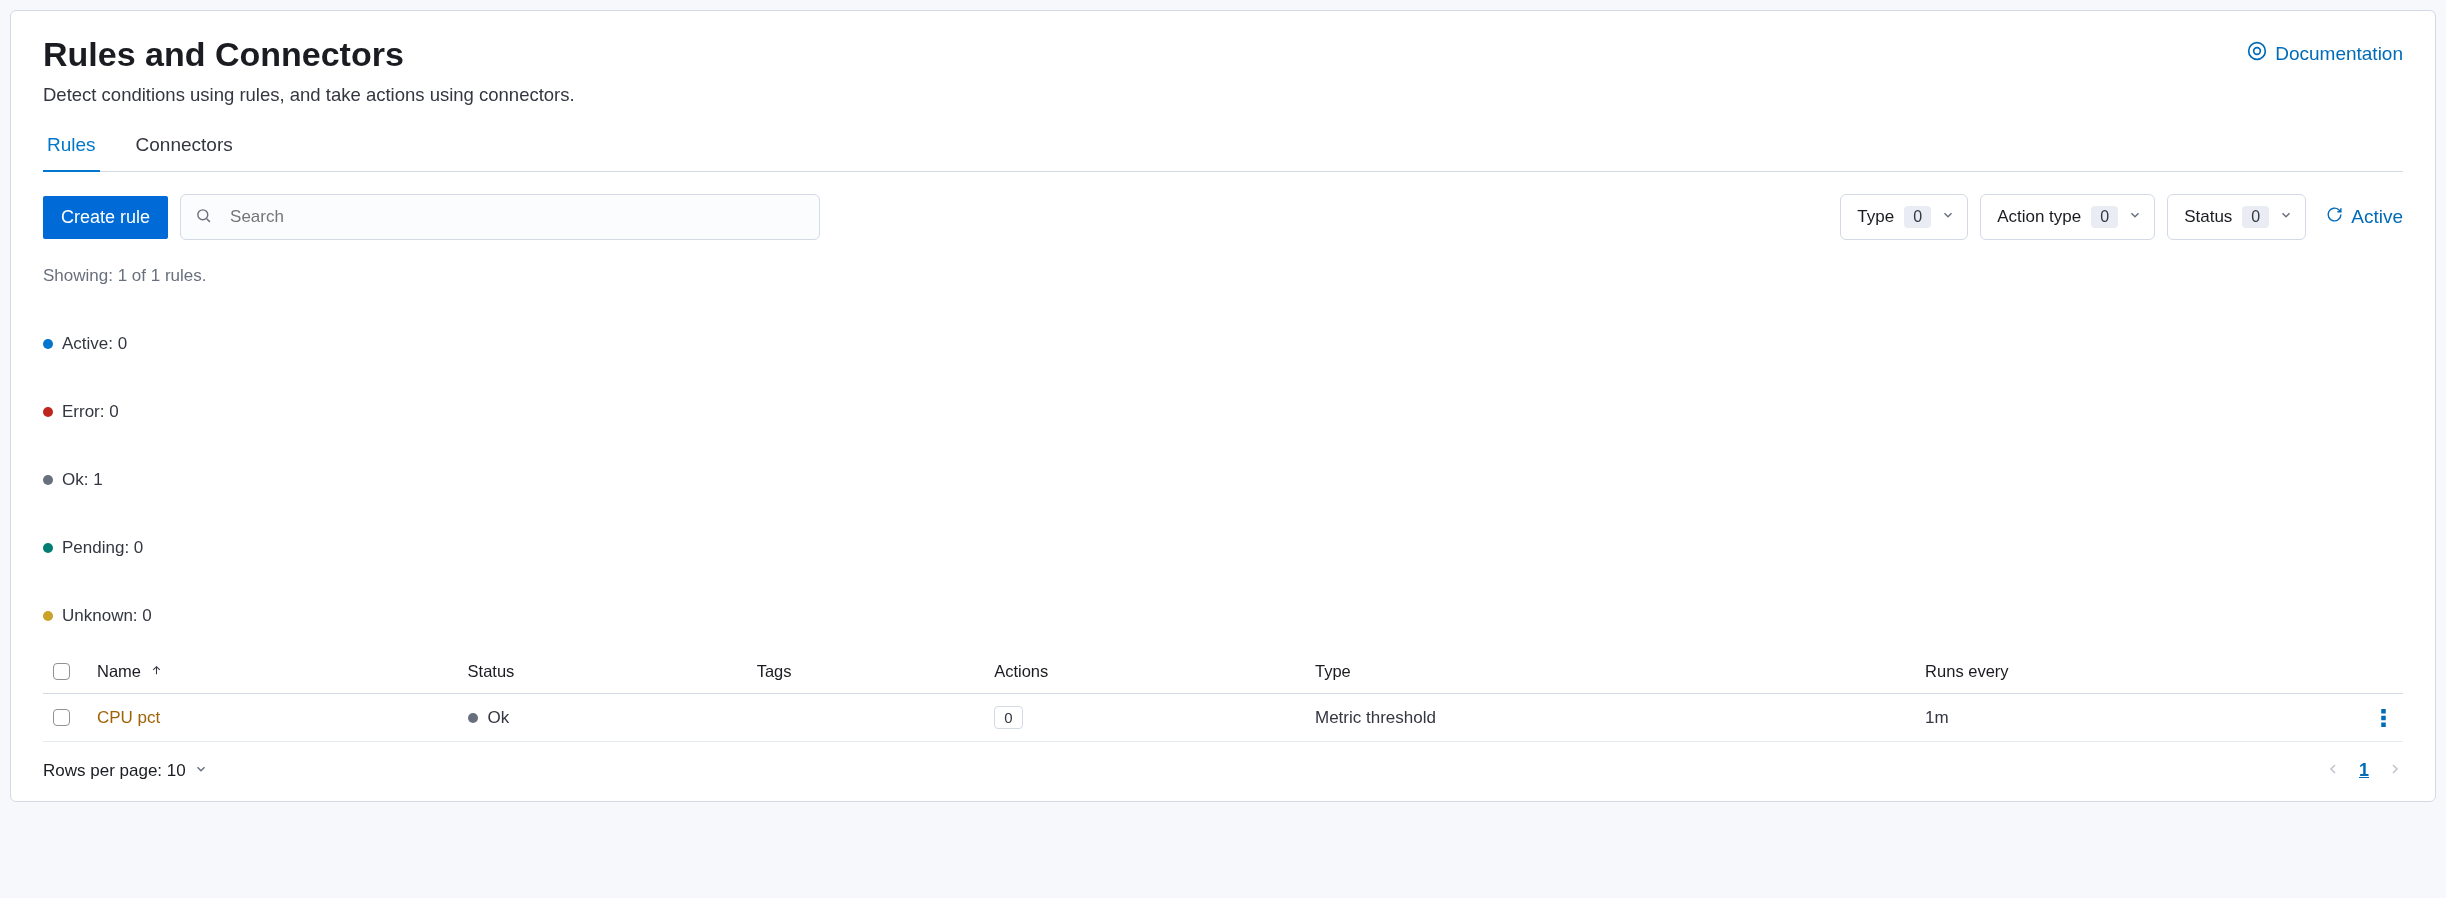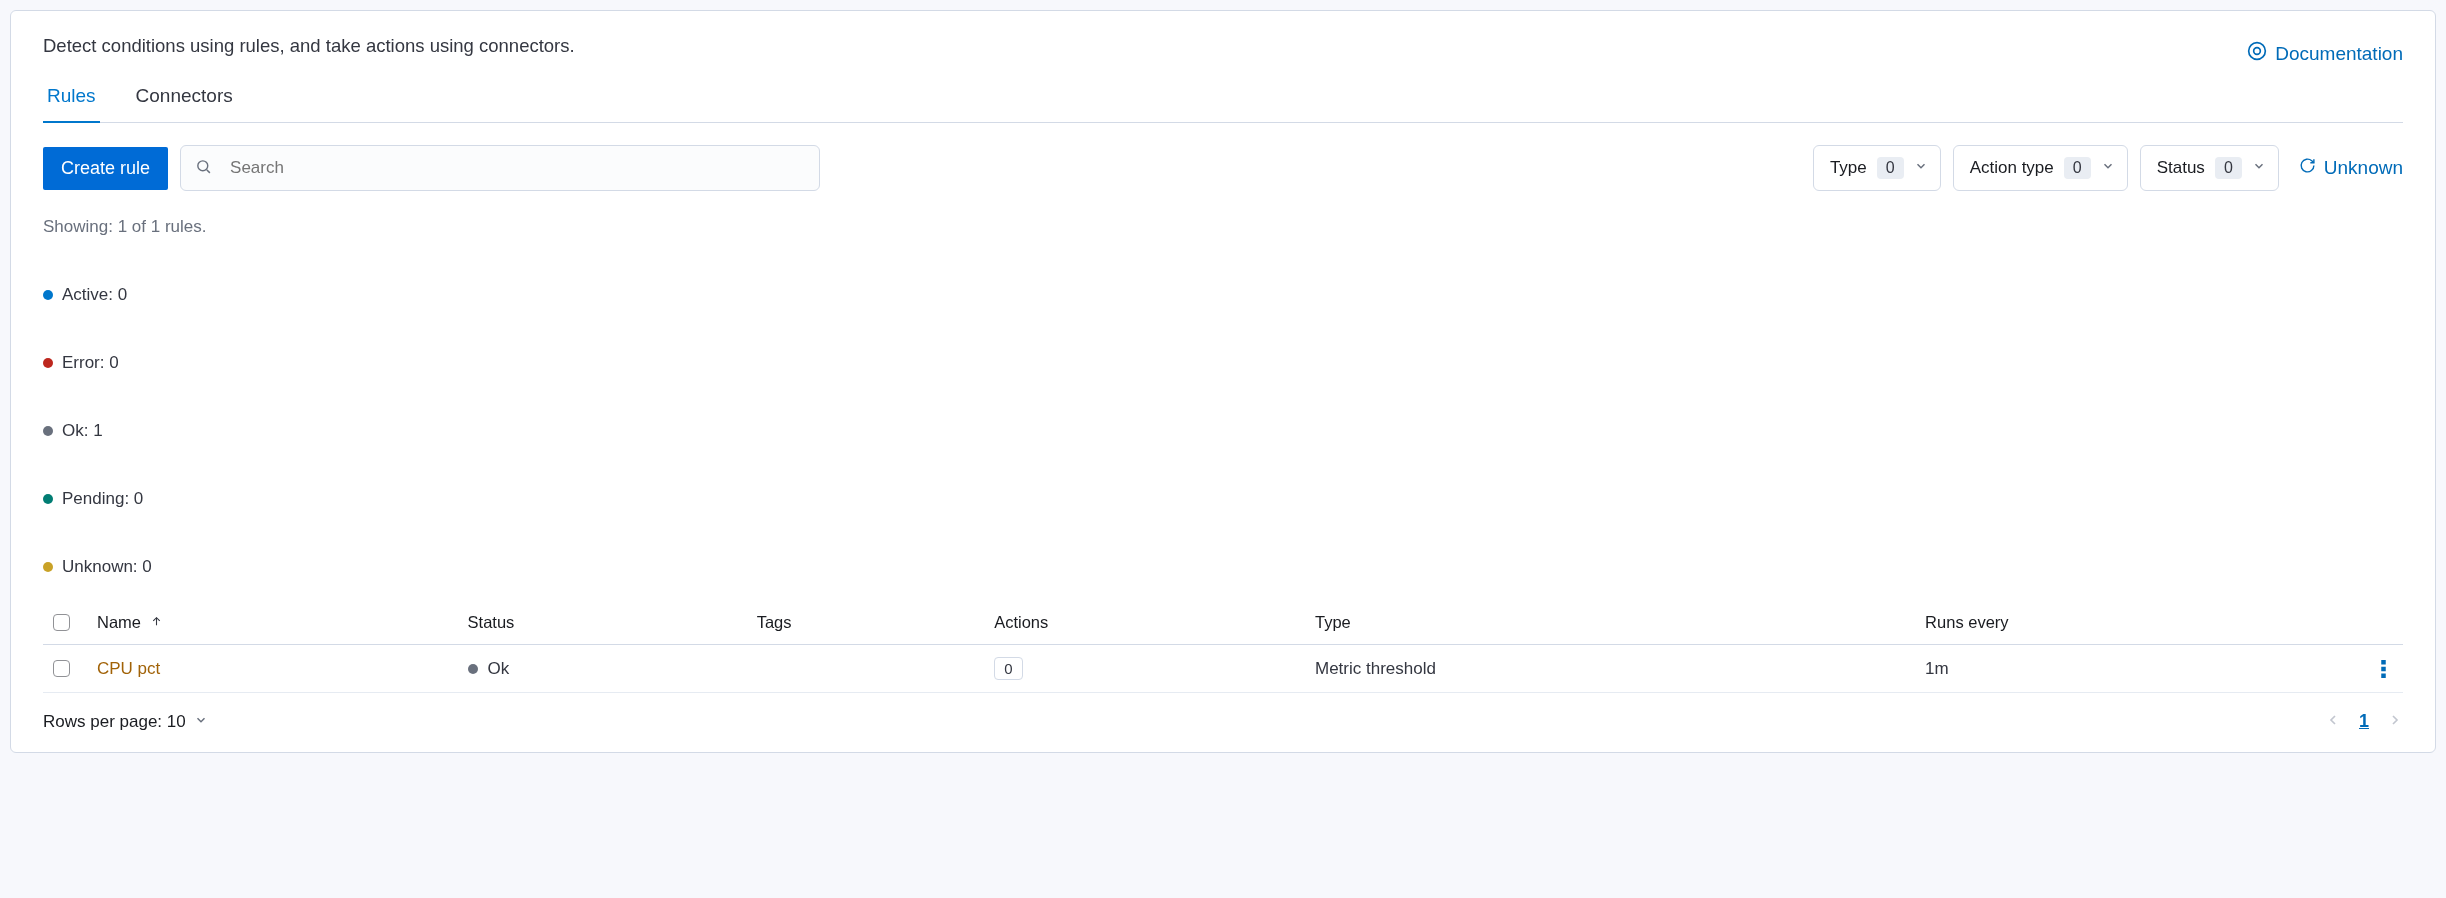--- a/index.html
+++ b/index.html
@@ -227,20 +227,21 @@
     }
     .chevron { stroke: #69707d; }
   </style>
 </head>
 <body>
 
 <div class="panel">
 
   <div class="header-row">
     <div>
+      <h1 class="page-title">Rules and Connectors</h1>
       <p class="subtitle">Detect conditions using rules, and take actions using connectors.</p>
     </div>
     <a class="doc-link">
       <span>
         <svg width="20" height="20" viewBox="0 0 24 24" fill="none" stroke="#006bb8" stroke-width="2">
           <circle cx="12" cy="12" r="10"></circle>
           <circle cx="12" cy="12" r="4"></circle>
         </svg>
       </span>
       <span>Documentation</span>
@@ -297,21 +298,21 @@
       </span>
     </button>
 
     <a class="refresh-link">
       <span>
         <svg width="17" height="17" viewBox="0 0 24 24" fill="none" stroke="#006bb8" stroke-width="2">
           <path d="M21 12a9 9 0 1 1-3-6.7L21 8"></path>
             <polyline points="21 3 21 8 16 8"></polyline>
         </svg>
       </span>
-      <span>Unknown</span>
+      <span>Active</span>
     </a>
   </div>
 
   <div class="status-bar">
     <span class="showing-text">Showing: 1 of 1 rules.</span>
     <span class="status-item">
       <span class="dot" style="background:#0077cc"></span>
       <span>Active: 0</span>
     </span>
     <span class="status-item">

